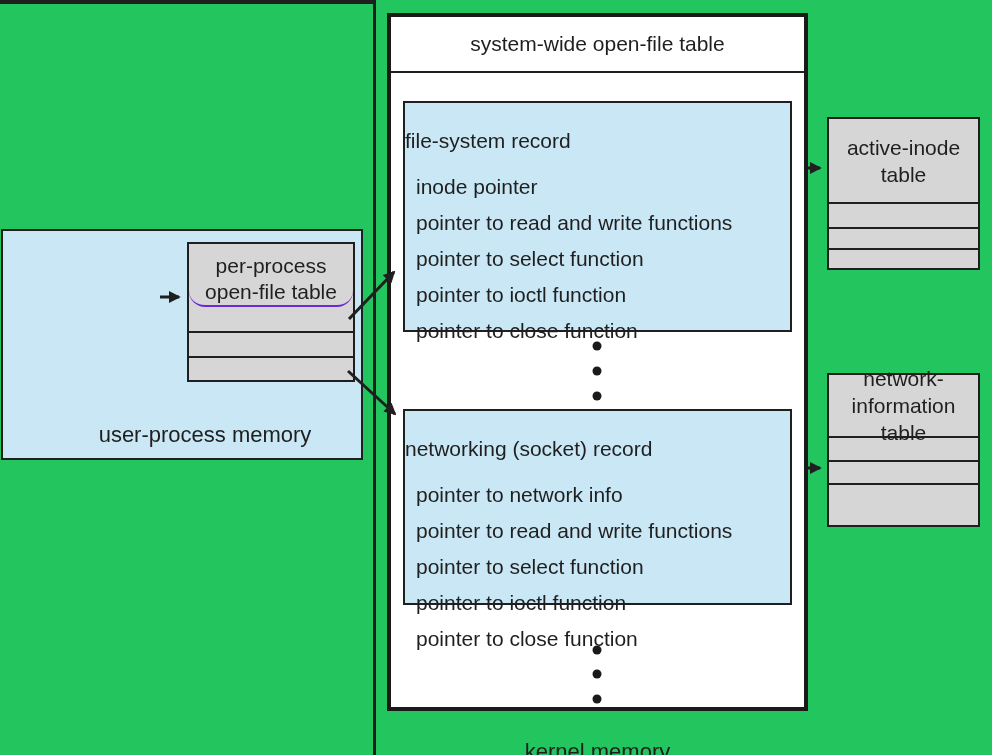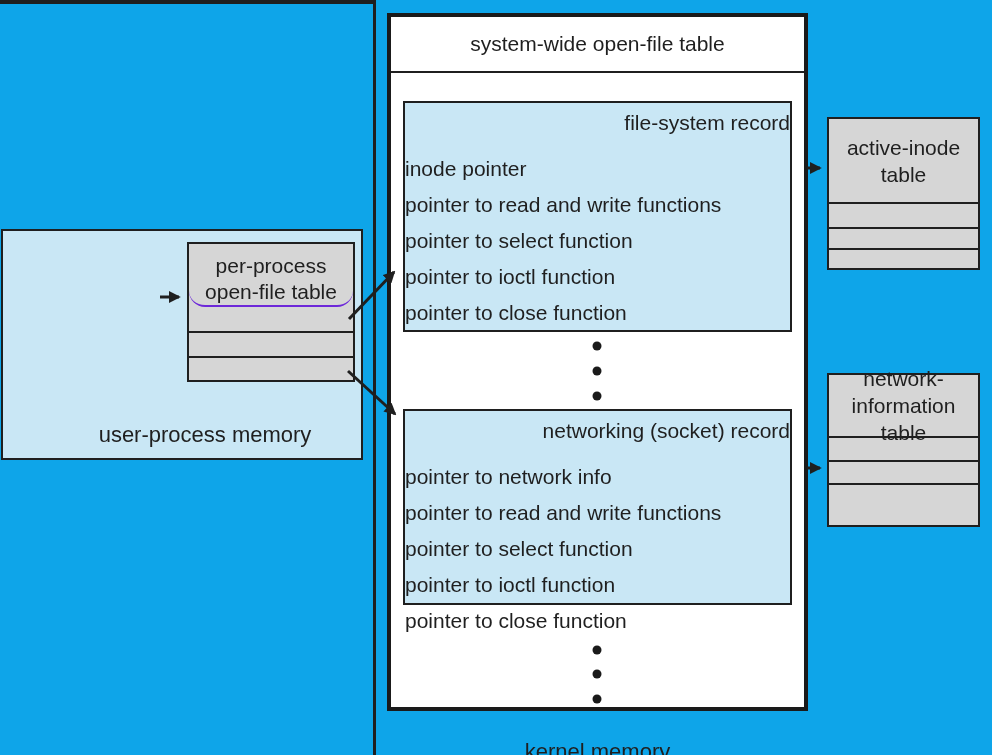--- a/index.html
+++ b/index.html
@@ -1,39 +1,39 @@
 <!DOCTYPE html>
 <html><head>
 <meta charset="utf-8">
 <style>
   html,body{margin:0;padding:0;background:#fff;}
   .stage{
-    position:relative;width:992px;height:755px;background:#0ea5e9;
+    position:relative;width:992px;height:755px;background:#22c55e;
     font-family:"Liberation Sans",sans-serif;color:#1f1f1f;overflow:hidden;
   }
   .abs{position:absolute;box-sizing:border-box;}
 
   
   .topline{left:0;top:0;width:376px;height:4px;background:#1f1f1f;}
   .vline{left:373px;top:0;width:3px;height:755px;background:#1f1f1f;}
 
   
   .kernel-box{left:387px;top:13px;width:421px;height:698px;border:4px solid #1a1a1a;background:#fff;}
   .kernel-header{
     position:absolute;left:0;top:0;width:100%;height:54px;border-bottom:2px solid #1f1f1f;
     display:flex;align-items:center;justify-content:center;font-size:21px;
   }
   .kernel-label{left:387px;top:719px;width:421px;text-align:center;font-size:22px;margin-top:20px;}
 
   
   .record{background:#c9e7f5;border:2px solid #1f1f1f;}
   .fs-record{left:403px;top:101px;width:389px;height:231px;}
   .net-record{left:403px;top:409px;width:389px;height:196px;}
-  .record-title{padding-top:7px;text-align:right;font-size:21px;line-height:26px;}
-  .record-entries{margin-top:15px;}
+  .record-title{padding-top:25px;text-align:left;font-size:21px;line-height:26px;}
+  .record-entries{margin-top:15px;padding-left:11px;}
   .entry{font-size:21px;line-height:36px;white-space:nowrap;}
 
   
   .side-table{background:#d6d6d6;border:2px solid #1f1f1f;}
   .active-table{left:827px;top:70px;width:153px;height:153px;margin-top:47px;}
   .net-table{left:827px;top:373px;width:153px;height:154px;}
   .side-header{display:flex;flex-direction:column;align-items:center;justify-content:center;
     font-size:21px;line-height:27px;border-bottom:2px solid #1f1f1f;box-sizing:border-box;}
   .active-table .side-header{height:85px;}
   .net-table .side-header{height:63px;}

